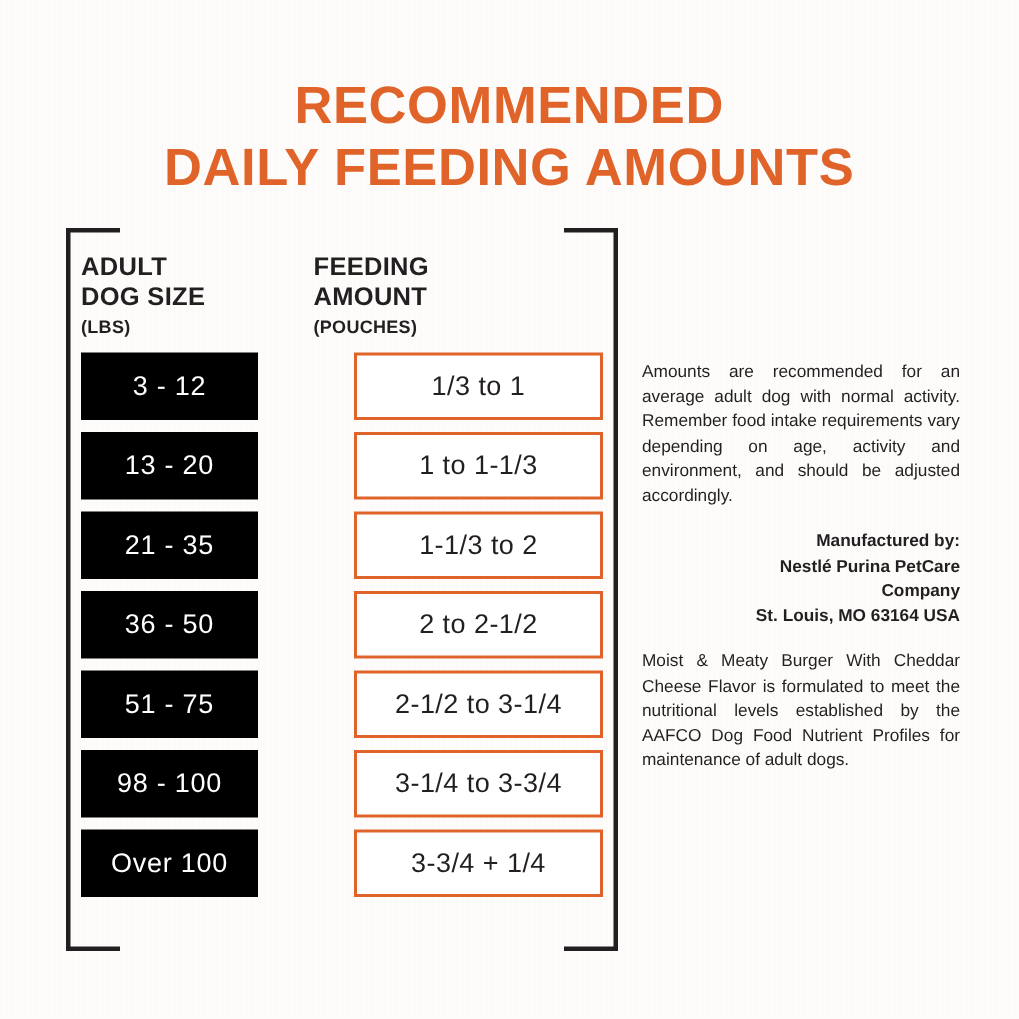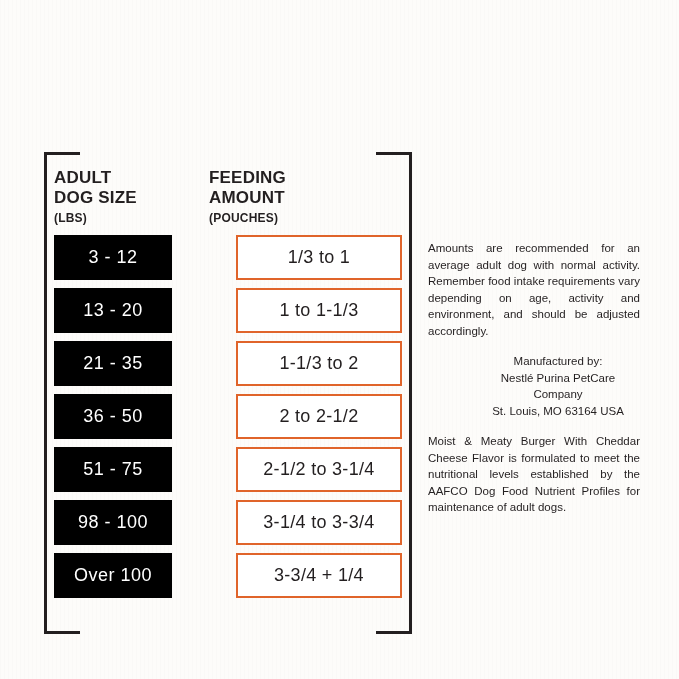--- a/index.html
+++ b/index.html
@@ -152,33 +152,37 @@
     top: 240px;
     width: 212px;
     font-size: 11.5px;
     line-height: 16.5px;
     text-align: justify;
     color: #231f20;
   }
   .side-col p { margin: 0 0 14px 0; }
   .side-col p.tight { margin-bottom: 0; }
   .side-col .bold-line {
-    font-weight: normal;
+    font-weight: bold;
     line-height: 16.5px;
-    text-align: center;
+    text-align: right;
     padding-left: 48px;
   }
   .side-block { margin-bottom: 14px; }
 </style>
 </head>
 <body>
 
 <div class="page">
   <div class="paper-texture"></div>
 
+  <div class="title-block">
+    <div class="title-line">RECOMMENDED</div>
+    <div class="title-line">DAILY FEEDING AMOUNTS</div>
+  </div>
 
   <div class="bracket">
     <span class="bk-left"></span>
     <span class="bk-right"></span>
     <span class="bk-top-l"></span>
     <span class="bk-top-r"></span>
     <span class="bk-bot-l"></span>
     <span class="bk-bot-r"></span>
   </div>
 

